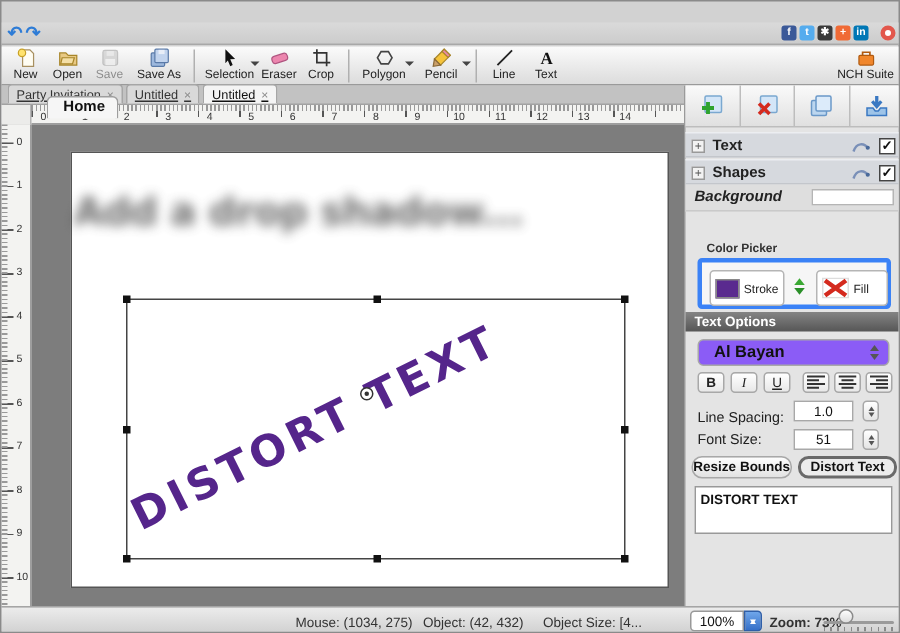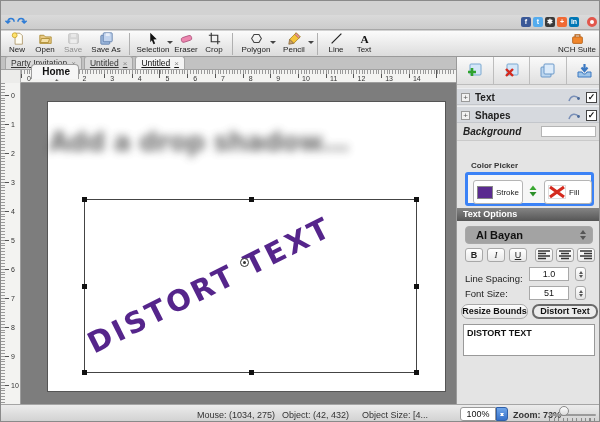--- a/index.html
+++ b/index.html
@@ -132,21 +132,21 @@
   .cp-box { position:absolute; left:8px; top:115px; width:129px; height:34px; background:#f6f6f6;
     border:3px solid #3b82f6; border-radius:3px;text-align:center; }
   .cp-btn { position:absolute; top:5px; height:24px; background:#fff; border:1px solid #b5b5b5;
     border-radius:3px; display:flex; align-items:center; padding:0 3px; gap:3px; cursor:pointer; }
   .cp-btn .cap { font-size:8px; color:#222; }
   .stroke-swatch { width:18px; height:13px; border:1px solid #888; }
   .swap { position:absolute; left:57px; top:8px; width:16px; height:16px; cursor:pointer; }
   .to-header { position:absolute; left:0; top:151px; width:145px; height:13px;
     background:linear-gradient(#848484,#565656); color:#fff; font-size:9px; font-weight:bold;
     line-height:13px; padding-left:6px; }
-  .font-combo { position:absolute; left:8px; top:169px; width:128px; height:18px; background:#a3a3a3;
+  .font-combo { position:absolute; left:8px; top:169px; width:128px; height:18px; background:#8b5cf6;
     border:1px solid #a8a8a8; border-radius:4px; font-size:11px; font-weight:bold; color:#111;
     line-height:16px; padding-left:10px; cursor:pointer; }
   .combo-arrows { position:absolute; right:6px; top:3px; display:flex; flex-direction:column; gap:2px; }
   .tri-up { width:0; height:0; border-left:3px solid transparent; border-right:3px solid transparent; border-bottom:4px solid #555; }
   .tri-dn { width:0; height:0; border-left:3px solid transparent; border-right:3px solid transparent; border-top:4px solid #555; }
   .fmt-btn { position:absolute; top:191px; width:18px; height:14px; background:linear-gradient(#fff,#e8e8e8);
     border:1px solid #a8a8a8; border-radius:3px; font-size:9px; text-align:center; line-height:12px;
     color:#222; cursor:pointer; }
   .align-btn { position:absolute; top:191px; width:18px; height:14px; background:linear-gradient(#fff,#e8e8e8);
     border:1px solid #a8a8a8; border-radius:3px; cursor:pointer; display:flex; align-items:center; justify-content:center; }

